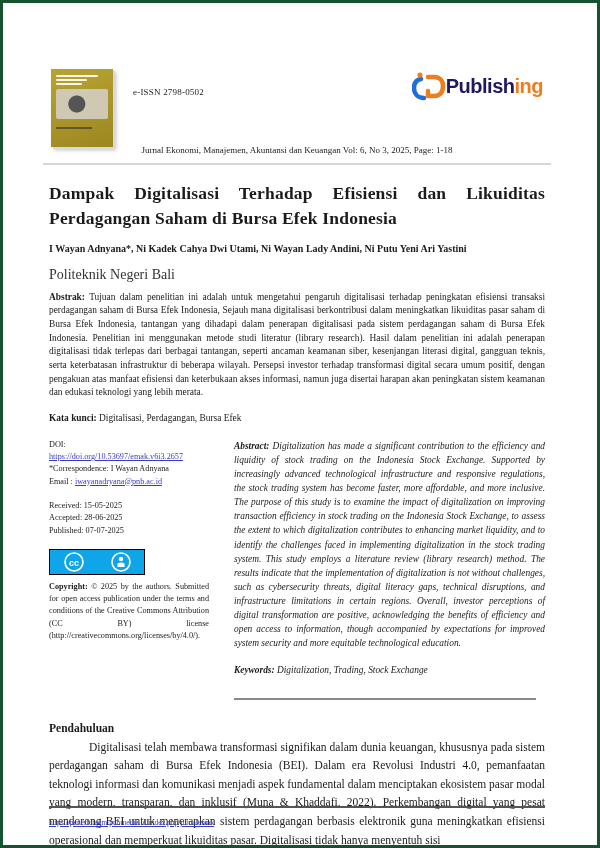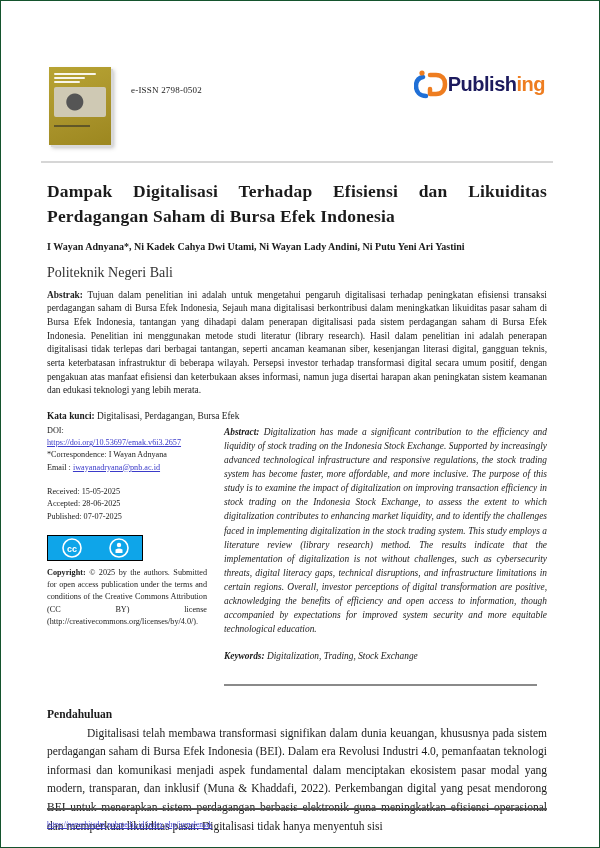--- a/index.html
+++ b/index.html
@@ -2,21 +2,21 @@
 <html><head>
 <meta charset="utf-8">
 <style>
   * { margin:0; padding:0; box-sizing:border-box; }
   html,body { background:#e9e9e9; }
   .page {
     position:relative;
     width:600px; height:848px;
     margin:0 auto;
     background:#ffffff;
-    border:1px solid #14532d;
+    border:3px solid #14532d;
     font-family:"Liberation Serif", serif;
     color:#1b1b1b;
     overflow:hidden;
   }
   .content { padding:66px 52px 0 46px; }
 
   
   .header { position:relative; height:82px; }
   .cover {
     position:absolute; left:2px; top:0;
@@ -51,21 +51,21 @@
   }
   .authors { margin-top:11px; font-size:10px; font-weight:bold; }
   .affiliation { margin-top:13px; font-size:14px; color:#333; }
 
   
   .abstrak { margin-top:8px; font-size:9.4px; line-height:1.45; text-align:justify; }
   .kata-kunci { margin-top:13px; font-size:9.4px; }
   .b { font-weight:bold; }
 
   
-  .cols { margin-top:4px; display:flex; gap:17px; }
+  .cols { margin-top:16px; display:flex; gap:25px; }
   .col-left { width:160px; flex:none; font-size:8.2px; line-height:1.5; color:#222; }
   .col-left .blk { margin-bottom:12px; }
   a.link { color:#3a3ac9; text-decoration:underline; }
   .cc-badge {
     width:96px; height:26px; background:#0ea5e9; border:1px solid #000;
     display:flex; align-items:center; justify-content:space-around; margin:2px 0 6px 0;
   }
   .copyright { font-size:8.2px; line-height:1.5; text-align:justify; }
   .col-right { flex:1; font-size:9.4px; line-height:1.5; }
   .abstract-en { font-style:italic; text-align:justify; }
@@ -100,20 +100,21 @@
       </div>
       <div class="eissn">e-ISSN 2798-0502</div>
       <div class="logo">
         <svg class="logo-mark" viewBox="0 0 34 30">
           <path d="M9 8 C4 9 2 13 2 17 C2 23 6 27 12 27" fill="none" stroke="#1f6fd6" stroke-width="4.5" stroke-linecap="round"></path>
           <circle cx="8" cy="4" r="2.6" fill="#ee7d20"></circle>
           <path d="M16 6 L22 6 C28 6 31 10 31 15 C31 21 28 25 22 25 L16 25 L16 20" fill="none" stroke="#ee7d20" stroke-width="4.5" stroke-linecap="round" stroke-linejoin="round"></path>
         </svg>
         <span class="logo-text"><span style="color:#1d1b5e">Publish</span><span style="color:#ee7d20">ing</span></span>
       </div>
+      <div class="journal-line">Jurnal Ekonomi, Manajemen, Akuntansi dan Keuangan Vol: 6, No 3, 2025, Page: 1-18</div>
     </div>
     <hr class="header-rule">
 
     <h1 class="title">Dampak Digitalisasi Terhadap Efisiensi dan Likuiditas Perdagangan Saham di Bursa Efek Indonesia</h1>
     <div class="authors">I Wayan Adnyana*, Ni Kadek Cahya Dwi Utami, Ni Wayan Lady Andini, Ni Putu Yeni Ari Yastini</div>
     <div class="affiliation">Politeknik Negeri Bali</div>
 
     <p class="abstrak"><span class="b">Abstrak:</span> <span>Tujuan dalam penelitian ini adalah untuk mengetahui pengaruh digitalisasi terhadap peningkatan efisiensi transaksi perdagangan saham di Bursa Efek Indonesia, Sejauh mana digitalisasi berkontribusi dalam meningkatkan likuiditas pasar saham di Bursa Efek Indonesia, tantangan yang dihadapi dalam penerapan digitalisasi pada sistem perdagangan saham di Bursa Efek Indonesia. Penelitian ini menggunakan metode studi literatur (library research). Hasil dalam penelitian ini adalah penerapan digitalisasi tidak terlepas dari berbagai tantangan, seperti ancaman keamanan siber, kesenjangan literasi digital, gangguan teknis, serta keterbatasan infrastruktur di beberapa wilayah. Persepsi investor terhadap transformasi digital secara umum positif, dengan pengakuan atas manfaat efisiensi dan keterbukaan akses informasi, namun juga disertai harapan akan peningkatan sistem keamanan dan edukasi teknologi yang lebih merata.</span></p>
     <p class="kata-kunci"><span class="b">Kata kunci:</span> <span>Digitalisasi, Perdagangan, Bursa Efek</span></p>
 

